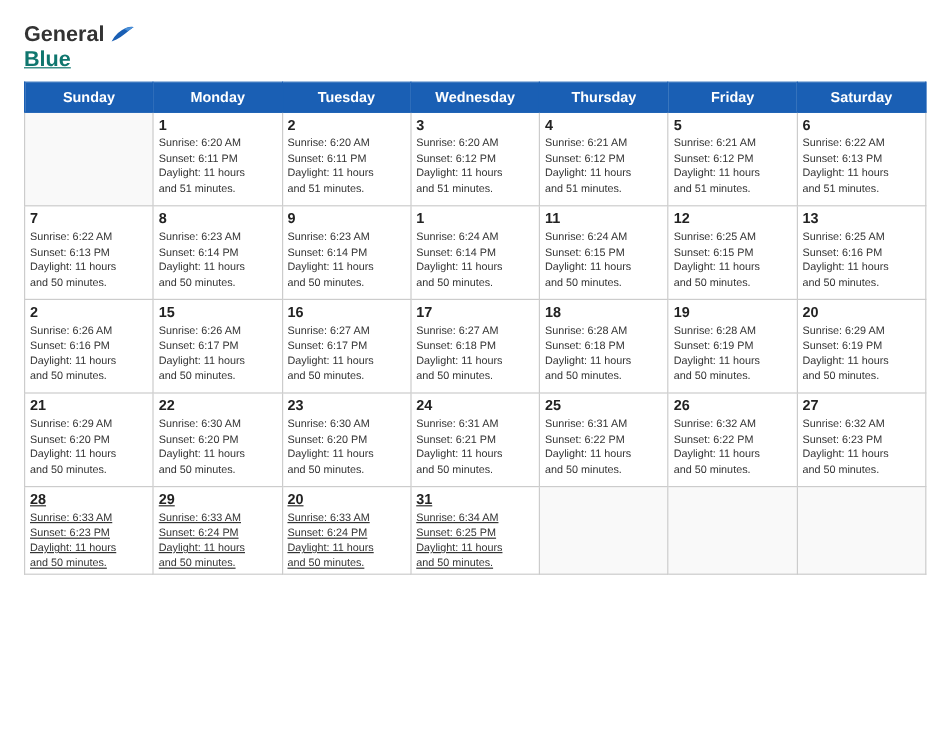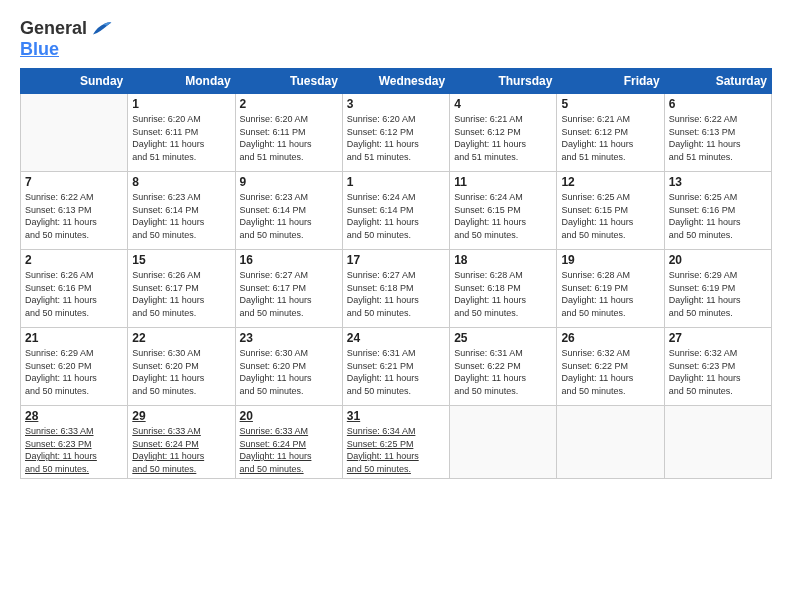--- a/index.html
+++ b/index.html
@@ -36,21 +36,21 @@
       color: #333;
     }
     .logo-bird {
       width: 24px;
       height: 18px;
       margin-left: 2px;
     }
     .logo-blue-text {
       font-size: 18px;
       font-weight: bold;
-      color: #3b82f6;
+      color: #0f766e;
       margin-left: 0px;
       text-decoration: underline;
     }
     .title-block {
       text-align: right;
     }
     .month-title {
       font-size: 32px;
       font-weight: bold;
       color: #222;
@@ -63,21 +63,21 @@
       width: 100%;
       border-collapse: collapse;
       table-layout: fixed;
     }
     .calendar th {
       background-color: #1a5fb4;
       color: #fff;
       font-size: 12px;
       font-weight: bold;
       padding: 5px 4px;
-      text-align: right;
+      text-align: center;
       border: 1px solid #1a5fb4;
     }
     .calendar td {
       vertical-align: top;
       border: 1px solid #ccc;
       padding: 3px 4px;
       font-size: 9.5px;
       color: #333;
       height: 78px;
     }

